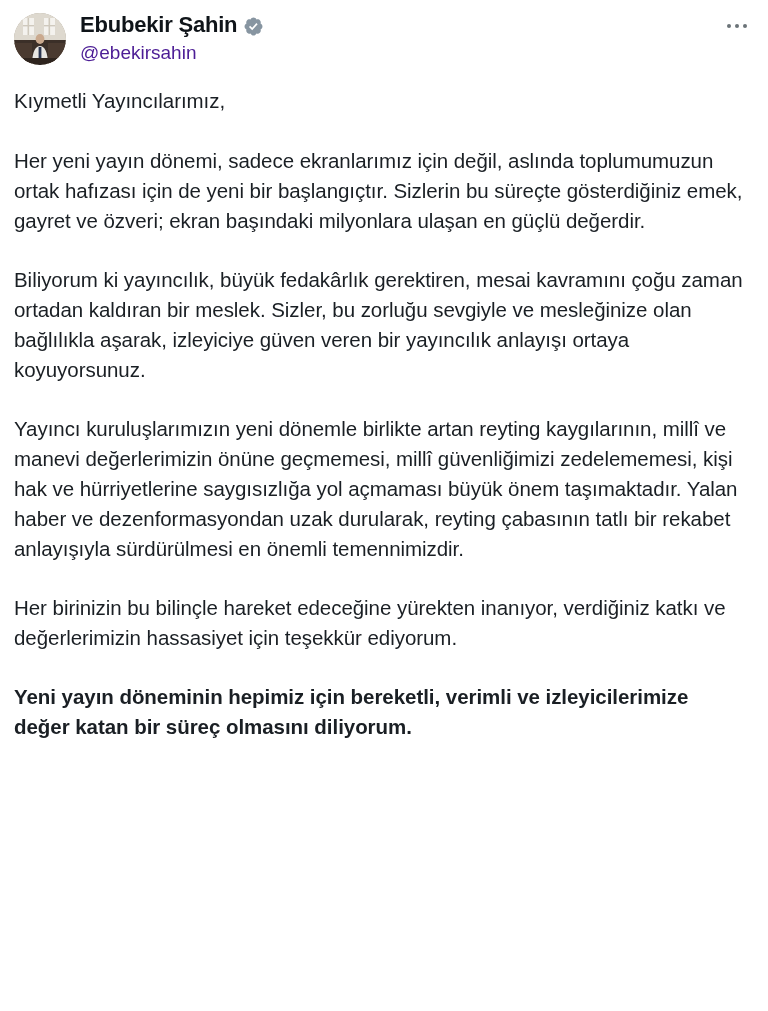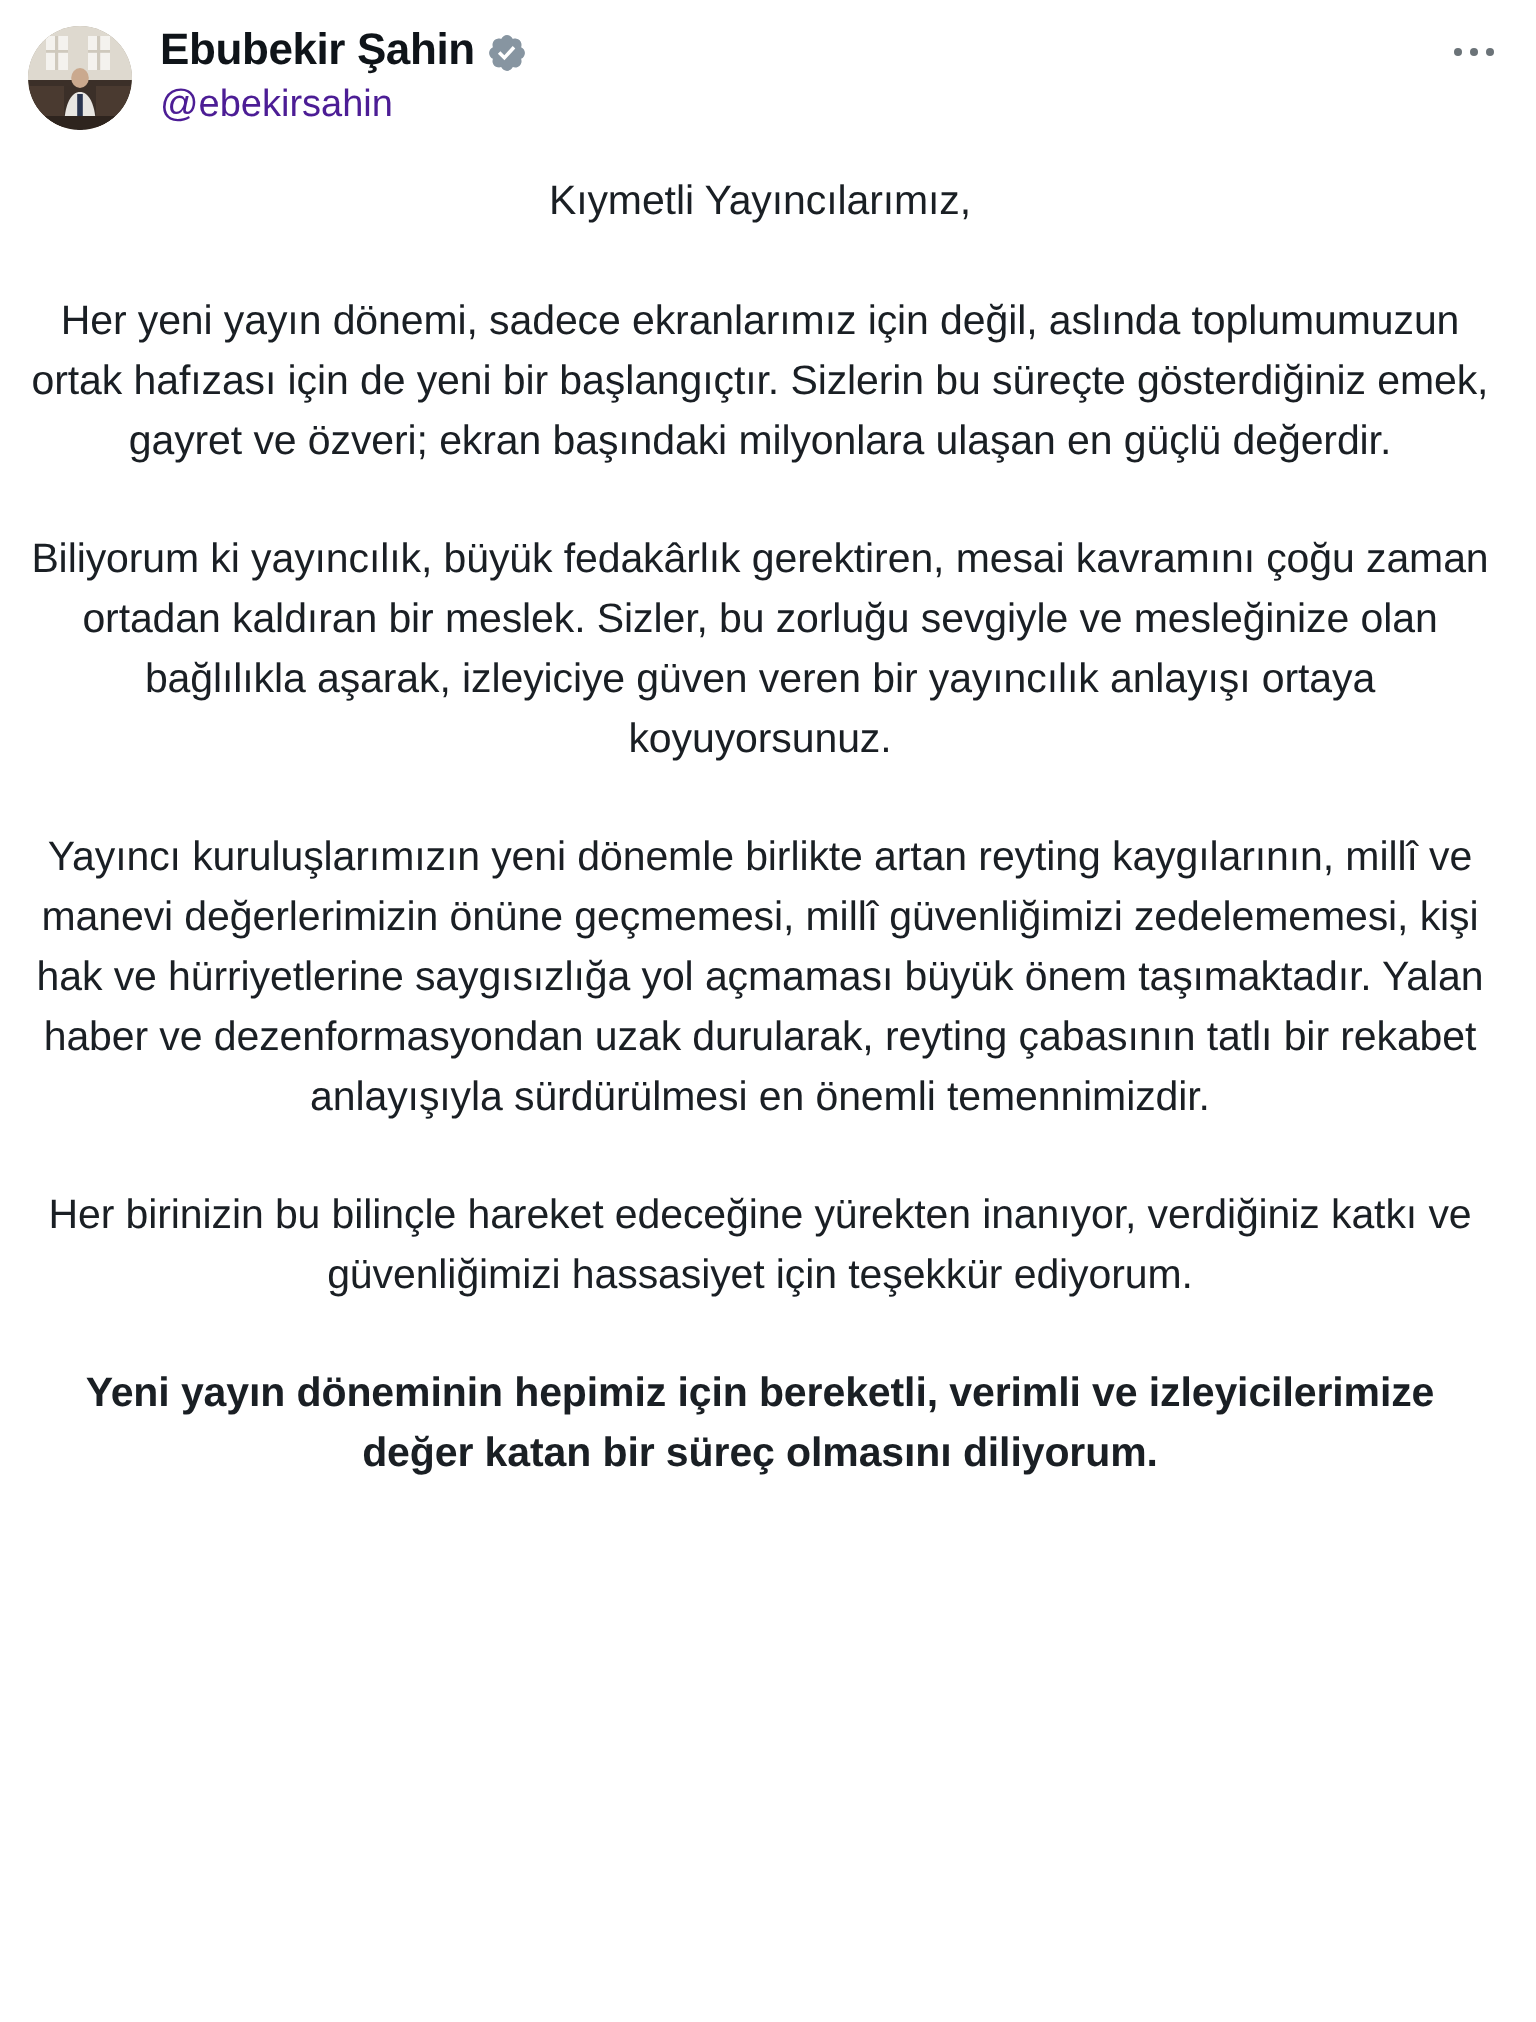--- a/index.html
+++ b/index.html
@@ -104,21 +104,20 @@
     height: 4px;
     border-radius: 50%;
     background: #6b7378;
     display: block;
   }
 
   
   .post-body {
     margin-top: 18px;
     padding-right: 8px;
-    text-align: center;
   }
 
   .para {
     font-size: 20.5px;
     line-height: 30px;
     color: #1a1f24;
     margin: 0 0 29px 0;
     letter-spacing: -0.05px;
     word-spacing: 0px;
   }
@@ -178,17 +177,17 @@
       <span class="dot"></span>
     </div>
 
   </div>
 
   <div class="post-body">
     <p class="para salutation">Kıymetli Yayıncılarımız,</p>
     <p class="para">Her yeni yayın dönemi, sadece ekranlarımız için değil, aslında toplumumuzun ortak hafızası için de yeni bir başlangıçtır. Sizlerin bu süreçte gösterdiğiniz emek, gayret ve özveri; ekran başındaki milyonlara ulaşan en güçlü değerdir.</p>
     <p class="para">Biliyorum ki yayıncılık, büyük fedakârlık gerektiren, mesai kavramını çoğu zaman ortadan kaldıran bir meslek. Sizler, bu zorluğu sevgiyle ve mesleğinize olan bağlılıkla aşarak, izleyiciye güven veren bir yayıncılık anlayışı ortaya koyuyorsunuz.</p>
     <p class="para">Yayıncı kuruluşlarımızın yeni dönemle birlikte artan reyting kaygılarının, millî ve manevi değerlerimizin önüne geçmemesi, millî güvenliğimizi zedelememesi, kişi hak ve hürriyetlerine saygısızlığa yol açmaması büyük önem taşımaktadır. Yalan haber ve dezenformasyondan uzak durularak, reyting çabasının tatlı bir rekabet anlayışıyla sürdürülmesi en önemli temennimizdir.</p>
-    <p class="para">Her birinizin bu bilinçle hareket edeceğine yürekten inanıyor, verdiğiniz katkı ve güvenliğimizi hassasiyet için teşekkür ediyorum.</p>
+    <p class="para">Her birinizin bu bilinçle hareket edeceğine yürekten inanıyor, verdiğiniz katkı ve değerlerimizin hassasiyet için teşekkür ediyorum.</p>
     <p class="para">Yeni yayın döneminin hepimiz için bereketli, verimli ve izleyicilerimize değer katan bir süreç olmasını diliyorum.</p>
   </div>
 
 </div>
 
 </body></html>

